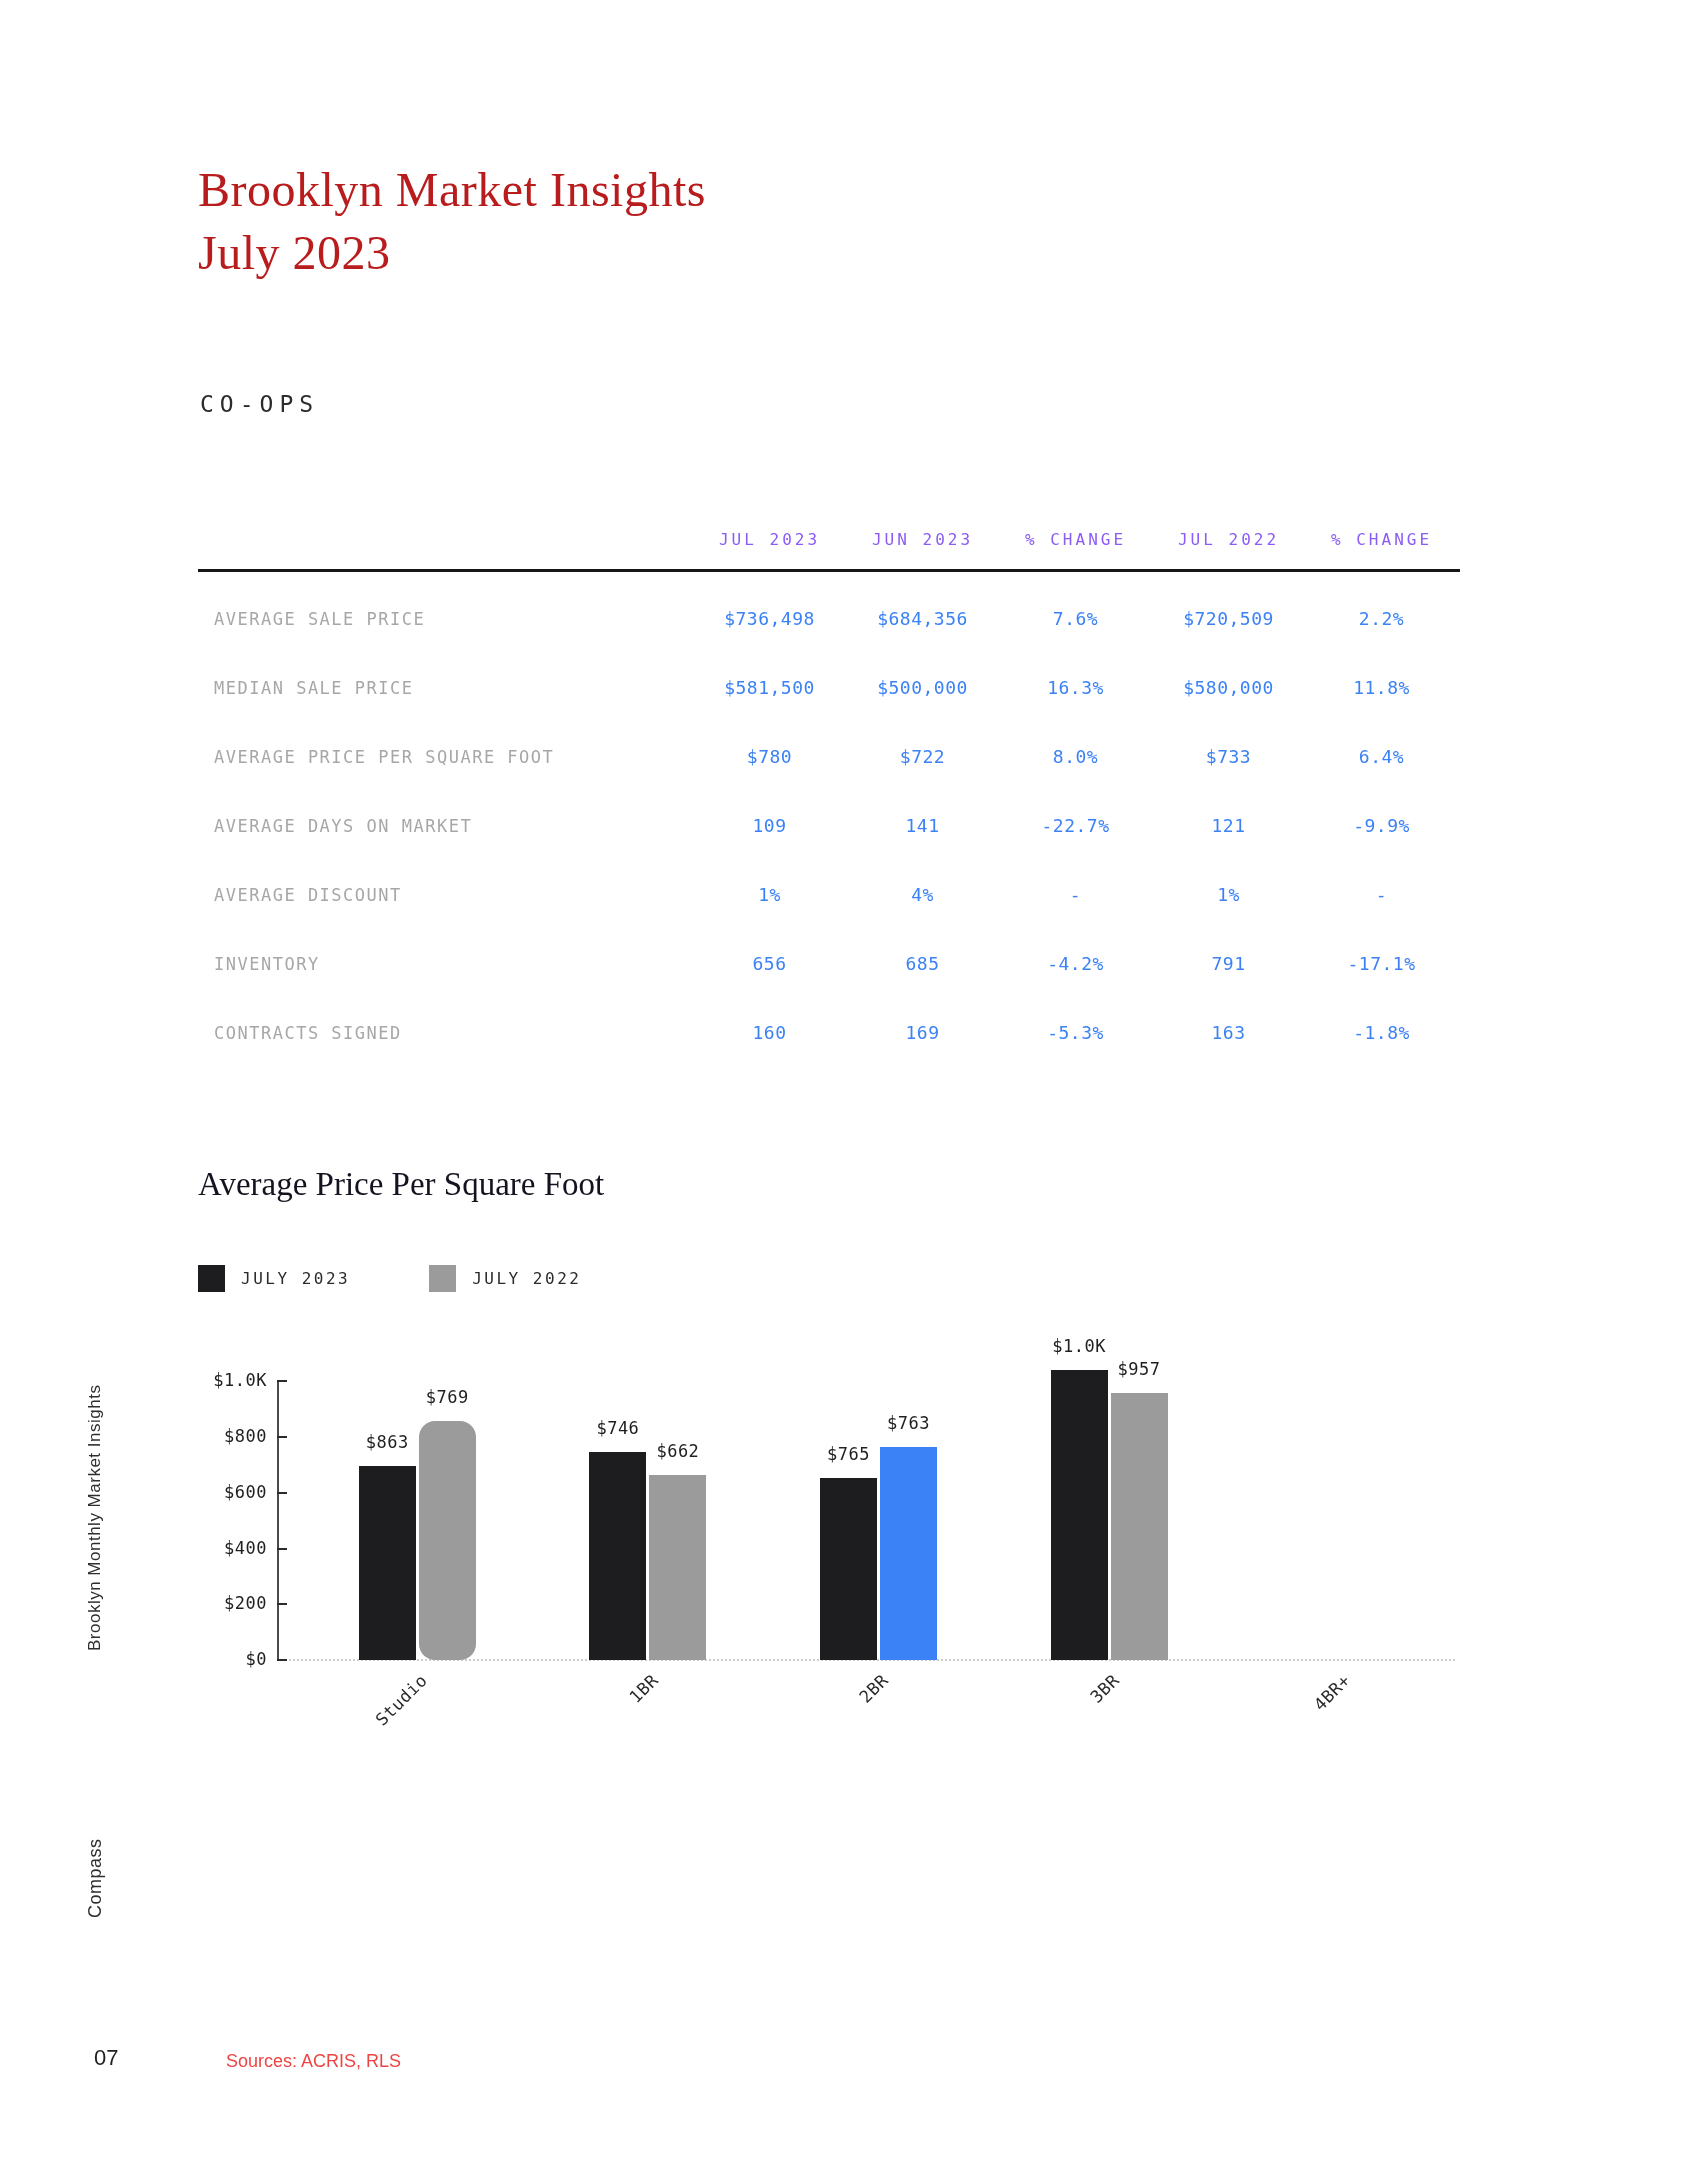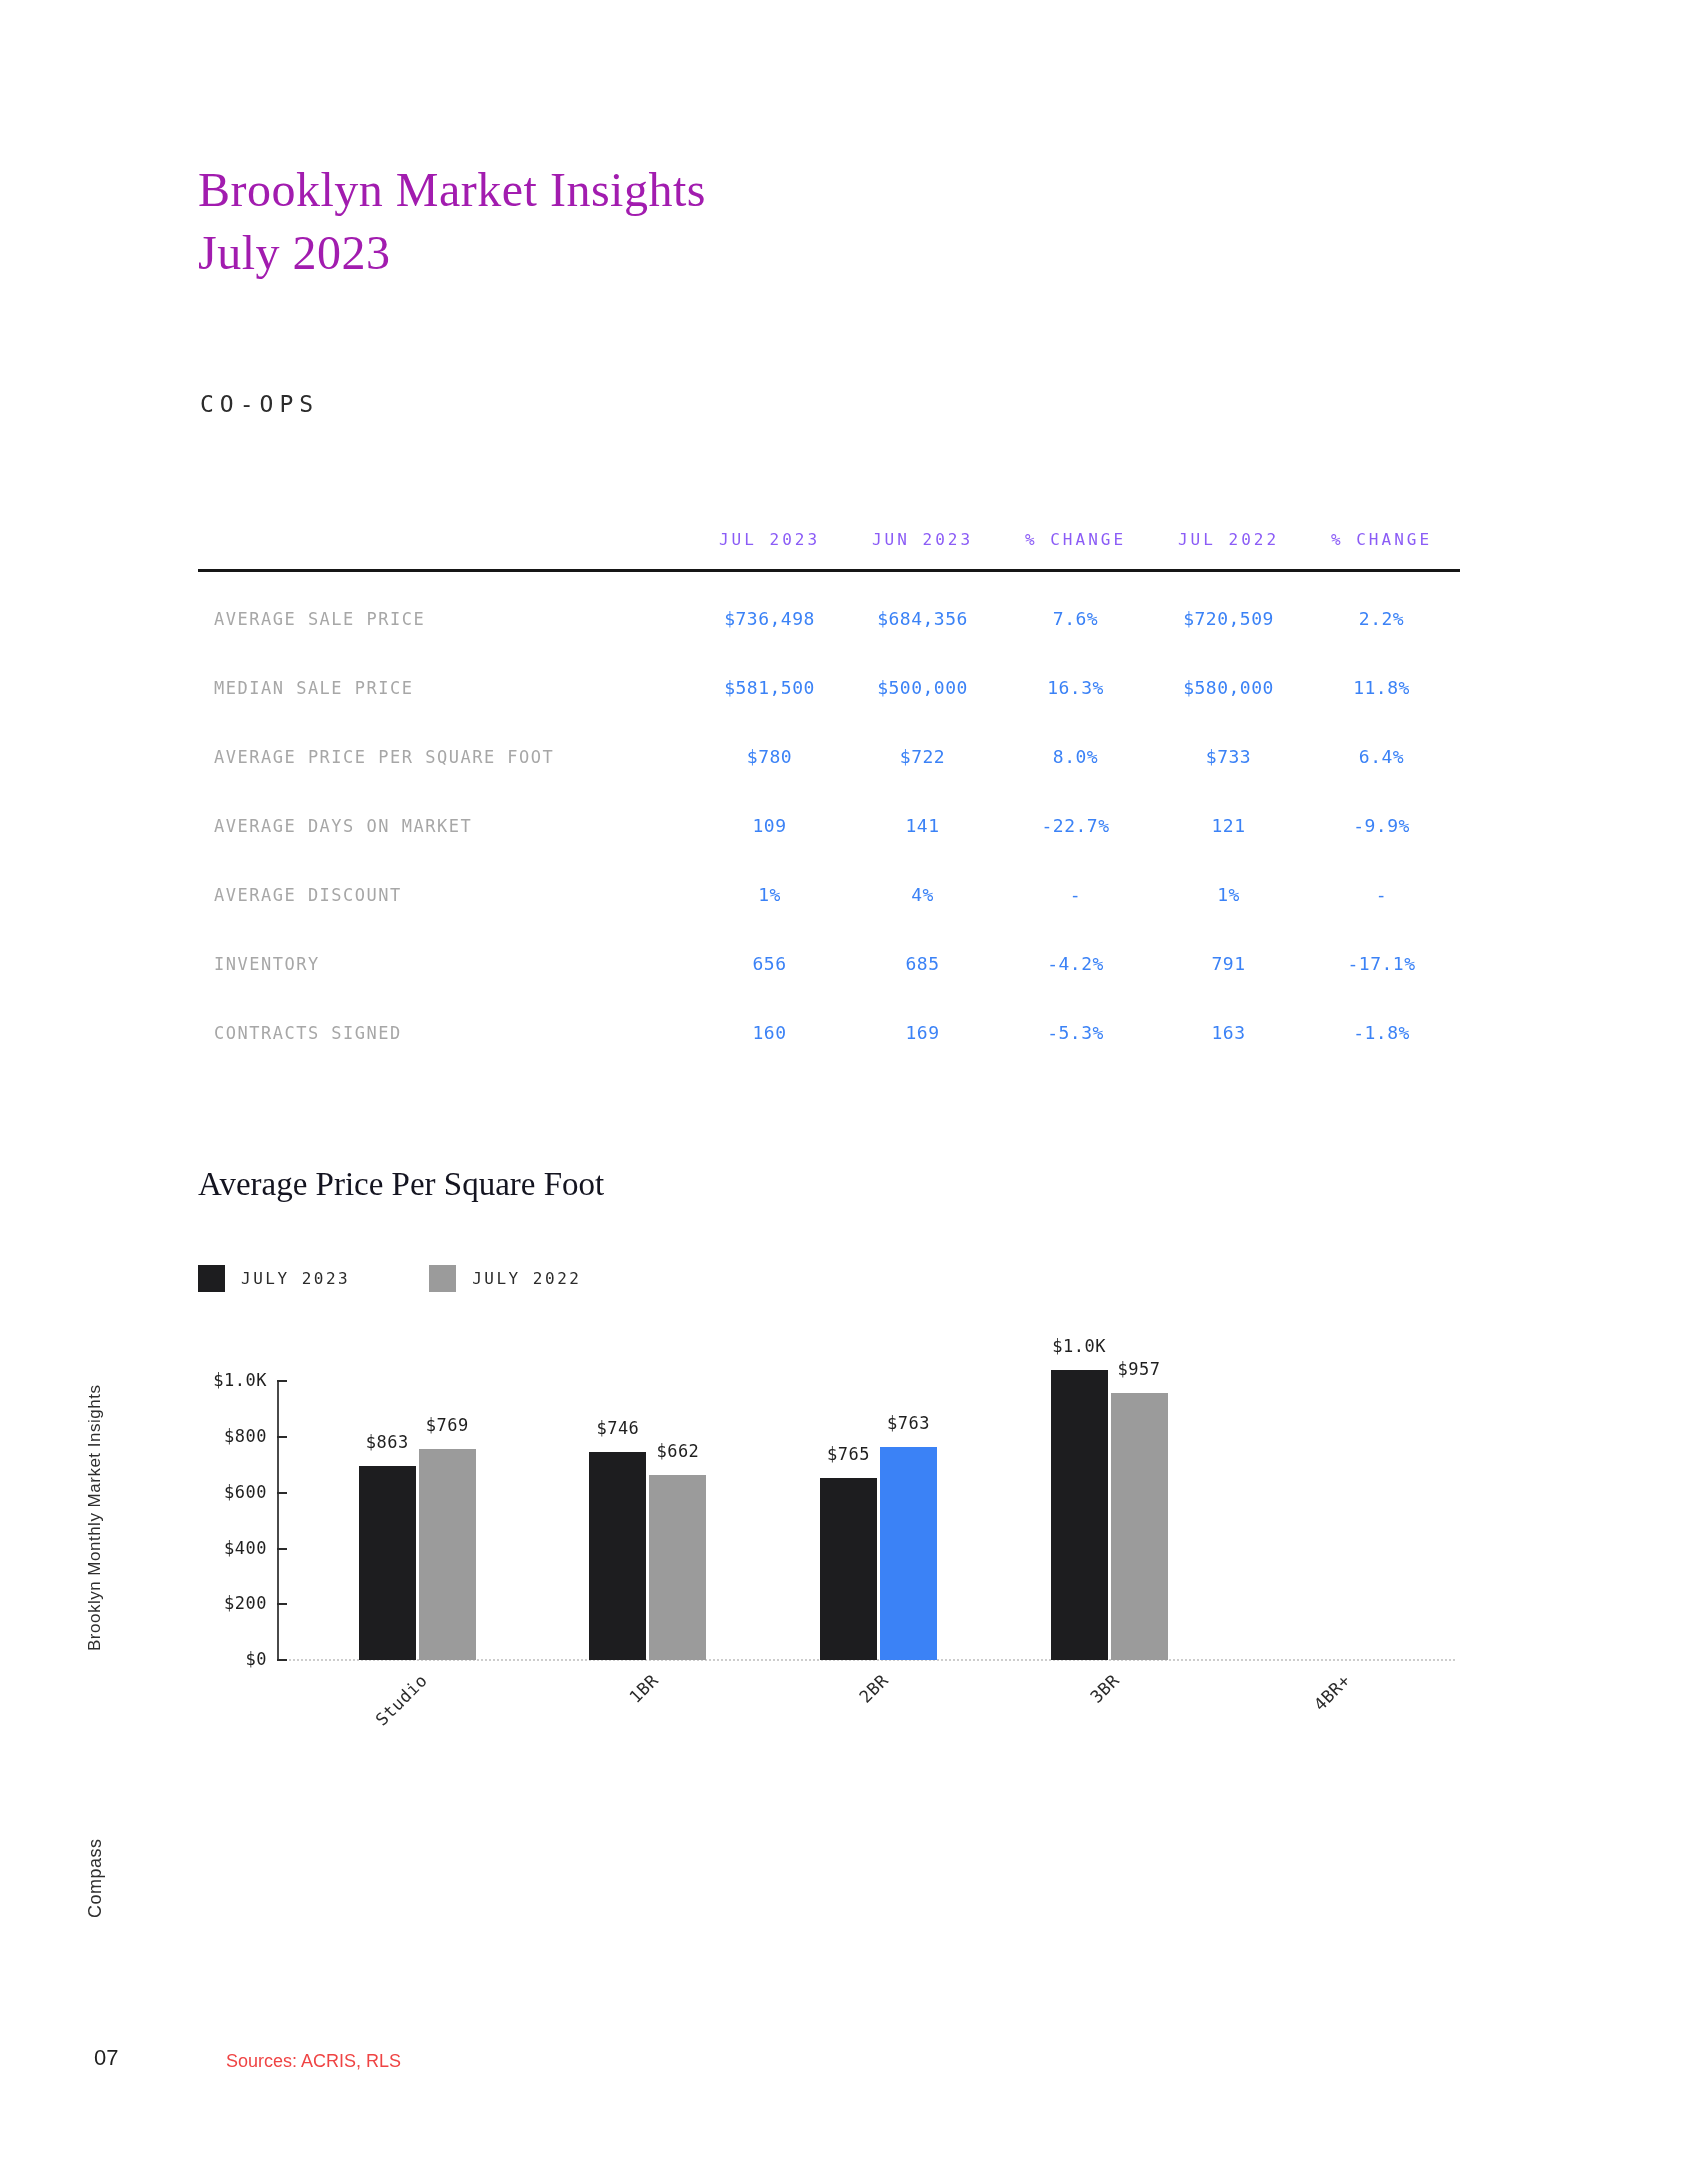--- a/index.html
+++ b/index.html
@@ -5,21 +5,21 @@
   * { margin:0; padding:0; box-sizing:border-box; }
   html,body { background:#ffffff; }
   .page {
     position:relative; width:1683px; height:2178px; background:#ffffff;
     font-family:"DejaVu Sans Mono", monospace; overflow:hidden;
   }
   
   .title-block { position:absolute; left:198px; top:158px; }
   .title-line {
     font-family:"Liberation Serif", serif; font-size:48px; line-height:1.32;
-    color:#a21caf; font-weight:500; letter-spacing:0.5px;
+    color:#b91c1c; font-weight:500; letter-spacing:0.5px;
   }
   .section-label {
     position:absolute; left:200px; top:391px; font-size:23px; letter-spacing:6px;
     color:#2c2c2c; font-family:"DejaVu Sans Mono", monospace;
   }
   
   .table-wrap { position:absolute; left:198px; top:530px; width:1262px; }
   .thead {
     display:grid; grid-template-columns:495px repeat(5,153px);
     padding-bottom:20px; border-bottom:3px solid #161616;
@@ -191,21 +191,21 @@
           <div class="ytick-label" style="top: 45px;">$800</div>
           <div class="ytick-mark" style="top: -1px;"></div>
           <div class="ytick-label" style="top: -11px;">$1.0K</div>
         </div>
       <div class="groups">
           <div class="group">
             <div class="bar-pair">
               <div class="bar" style="height: 194px; background: rgb(29, 29, 31);">
                 <div class="bar-val">$863</div>
               </div>
-              <div class="bar" style="height: 211px; background: rgb(155, 155, 155);">
+              <div class="bar" style="height: 239px; background: rgb(155, 155, 155); border-radius: 16px;">
                 <div class="bar-val">$769</div>
               </div>
             </div>
             <div class="cat-label">Studio</div>
           </div>
           <div class="group">
             <div class="bar-pair">
               <div class="bar" style="height: 208px; background: rgb(29, 29, 31);">
                 <div class="bar-val">$746</div>
               </div>

